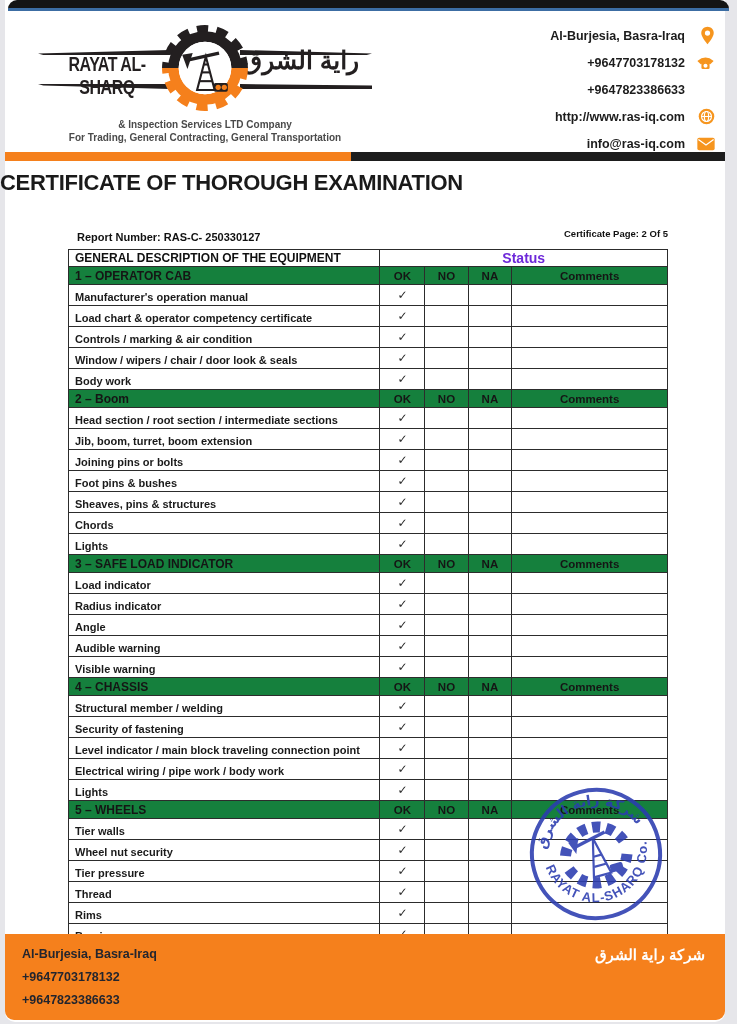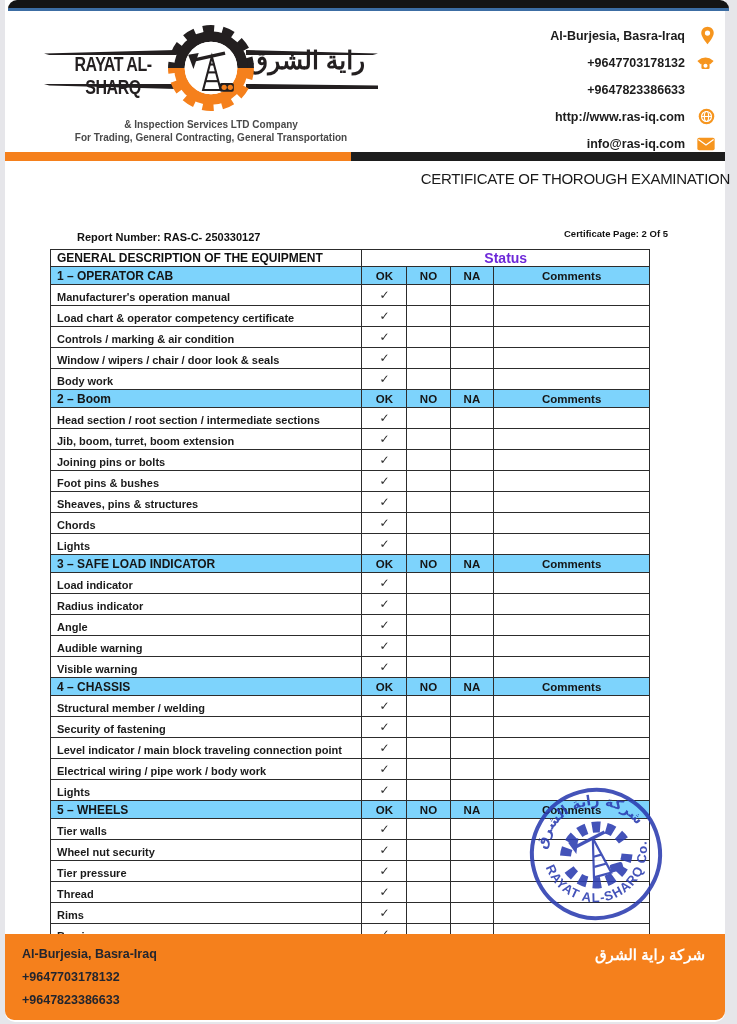--- a/index.html
+++ b/index.html
@@ -4,21 +4,21 @@
 <style>
   * { margin:0; padding:0; box-sizing:border-box; }
   body { background:#d9d9de; font-family:"Liberation Sans", sans-serif; }
   .screen { position:relative; width:737px; height:1024px; background:#e6e6ea; overflow:hidden; }
   .page { position:absolute; left:5px; top:0; right:12px; bottom:2px; background:#ffffff; border-radius:0 0 10px 10px; }
 
   
   .topbar { position:absolute; left:8px; right:8px; top:0; height:11px; background:#141414; border-bottom:3px solid #3c6da3; border-radius:9px 9px 0 0; z-index:5; }
 
   
-  .logo-wrap { position:absolute; left:36px; top:18px; width:350px; height:130px; z-index:4; }
+  .logo-wrap { position:absolute; left:30px; top:18px; width:350px; height:130px; z-index:4; }
   .logo-en { position:absolute; left:18px; top:40px; width:118px; font-size:16px; font-weight:bold; letter-spacing:-0.5px; color:#231f20; text-align:center; transform:scaleY(1.25); }
   .logo-ar { position:absolute; left:212px; top:28px; width:118px; font-size:25px; font-weight:bold; color:#231f20; text-align:center; direction:rtl; }
   .swoosh { position:absolute; background:#231f20; height:5px; }
   .sw1 { left:8px;  top:32px; width:132px; clip-path:polygon(0 70%, 100% 0, 100% 100%, 4% 100%); }
   .sw2 { left:8px;  top:66px; width:132px; clip-path:polygon(0 0, 100% 0, 100% 100%, 4% 30%); }
   .sw3 { left:210px; top:32px; width:132px; clip-path:polygon(0 0, 100% 70%, 96% 100%, 0 100%); }
   .sw4 { left:210px; top:66px; width:132px; clip-path:polygon(0 0, 100% 30%, 100% 100%, 0 100%); }
   .emblem { position:absolute; left:122px; top:0px; }
   .tagline { position:absolute; left:0; top:100px; width:350px; text-align:center; font-size:10px; font-weight:bold; color:#4a4a4a; line-height:13px; }
 
@@ -27,33 +27,33 @@
   .contact-row { display:flex; align-items:center; justify-content:flex-end; height:27px; }
   .contact-text { font-size:12.5px; font-weight:bold; color:#1c1c1c; }
   .contact-icon { width:24px; height:18px; display:flex; align-items:center; justify-content:flex-end; margin-left:6px; }
 
   
   .divider { position:absolute; left:5px; right:12px; top:152px; height:9px; z-index:4; }
   .divider .d-orange { position:absolute; left:0; top:0; bottom:0; width:48%; background:#f5801c; }
   .divider .d-black  { position:absolute; right:0; top:0; bottom:0; width:52%; background:#1d1d1d; }
 
   
-  .title { position:absolute; left:0; right:7px; top:170px; text-align:right; font-size:15px; font-weight:normal; color:#1a1a1a; letter-spacing:-0.3px; z-index:4;}
+  .title { position:absolute; left:0; right:7px; top:170px; text-align:left; font-size:22px; font-weight:bold; color:#1a1a1a; letter-spacing:-0.3px; z-index:4;}
   .subtitle { position:absolute; left:0; right:7px; top:197px; text-align:center; font-size:12.5px; color:#202020; z-index:4; }
 
   
   .report-number { position:absolute; left:68px; top:231px; font-size:11px; font-weight:bold; color:#111; z-index:4;margin-left:9px; }
   .cert-page { position:absolute; right:69px; top:228px; font-size:9.5px; font-weight:bold; color:#111; z-index:4; }
 
   
-  .insp-table { position:absolute; left:50px; top:249px; width:600px; border-collapse:collapse; z-index:4; }
+  .insp-table { position:absolute; left:68px; top:249px; width:600px; border-collapse:collapse; z-index:4; }
   .insp-table td { border:1px solid #2c2c2c; vertical-align:middle; }
   .insp-table .hdr-desc { font-size:12px; font-weight:bold; padding:1px 0 1px 6px; height:17px; color:#111; }
   .insp-table .hdr-status { font-size:14px; font-weight:bold; text-align:center; color:#6d28d9; }
-  .section-row td { background:#7dd3fc; height:18px; }
+  .section-row td { background:#15803d; height:18px; }
   .section-title { font-size:12px; font-weight:bold; padding-left:6px; color:#151515; }
   .status-col { font-size:11.5px; font-weight:bold; text-align:center; color:#151515; }
   .item-row td { height:17px; }
   .item-label { font-size:11px; font-weight:bold; padding:6px 2px 1px 6px; color:#1a1a1a; line-height:13px; }
   .chk { text-align:center; font-family:"DejaVu Sans", sans-serif; font-size:12px; color:#2a2a2a; }
 
   
   .stamp { position:absolute; left:518px; top:776px; width:156px; height:156px; z-index:6; opacity:0.88; }
 
   

